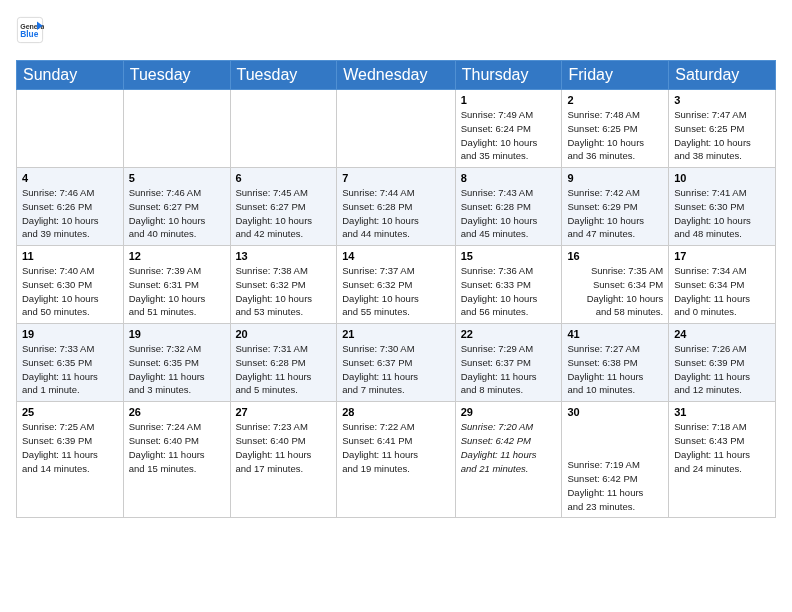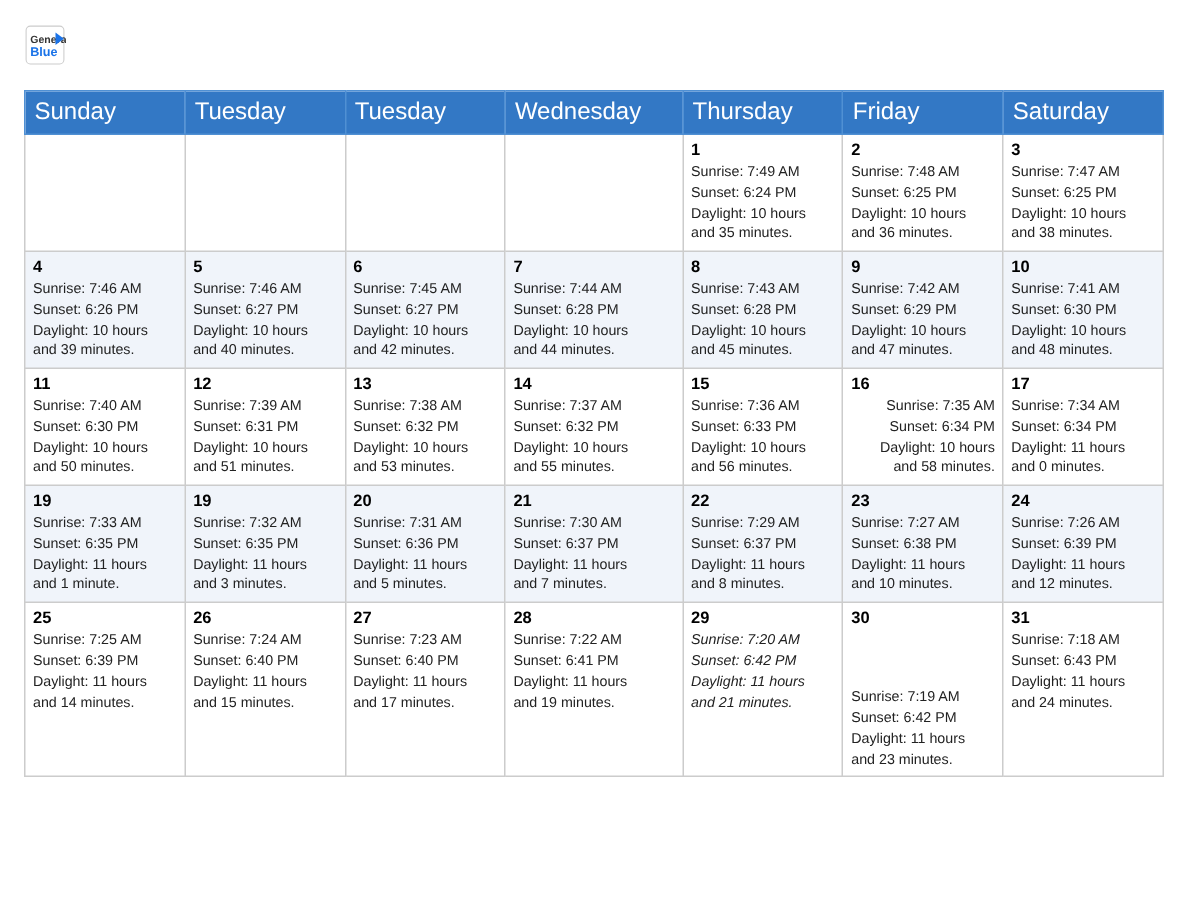--- a/index.html
+++ b/index.html
@@ -253,40 +253,40 @@
         <td>
           <span class="day-num">19</span>
           <div class="day-info" style="white-space: pre-line;">Sunrise: 7:32 AM
 Sunset: 6:35 PM
 Daylight: 11 hours
 and 3 minutes.</div>
         </td>
         <td>
           <span class="day-num">20</span>
           <div class="day-info" style="white-space: pre-line;">Sunrise: 7:31 AM
-Sunset: 6:36 PM
+Sunset: 6:28 PM
 Daylight: 11 hours
 and 5 minutes.</div>
         </td>
         <td>
           <span class="day-num">21</span>
           <div class="day-info" style="white-space: pre-line;">Sunrise: 7:30 AM
 Sunset: 6:37 PM
 Daylight: 11 hours
 and 7 minutes.</div>
         </td>
         <td>
           <span class="day-num">22</span>
           <div class="day-info" style="white-space: pre-line;">Sunrise: 7:29 AM
 Sunset: 6:37 PM
 Daylight: 11 hours
 and 8 minutes.</div>
         </td>
         <td>
-          <span class="day-num">23</span>
+          <span class="day-num">41</span>
           <div class="day-info" style="white-space: pre-line;">Sunrise: 7:27 AM
 Sunset: 6:38 PM
 Daylight: 11 hours
 and 10 minutes.</div>
         </td>
         <td>
           <span class="day-num">24</span>
           <div class="day-info" style="white-space: pre-line;">Sunrise: 7:26 AM
 Sunset: 6:39 PM
 Daylight: 11 hours

